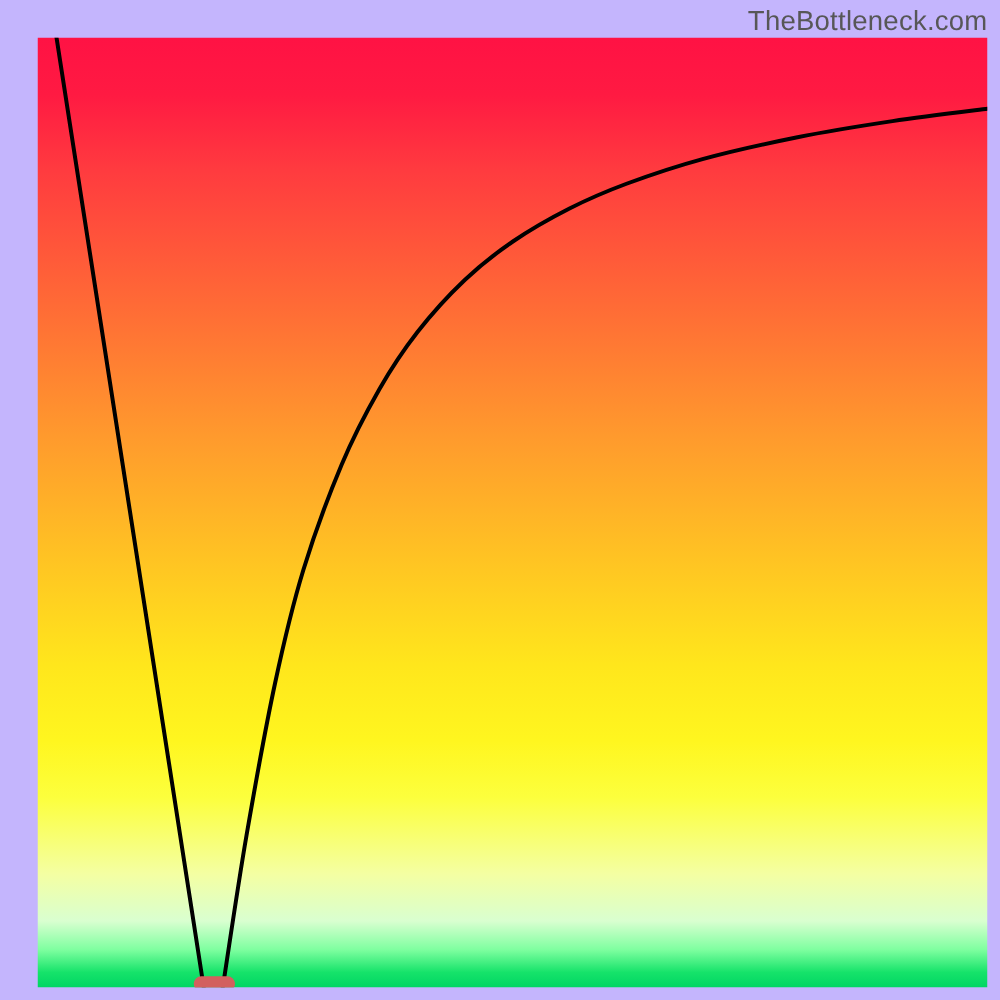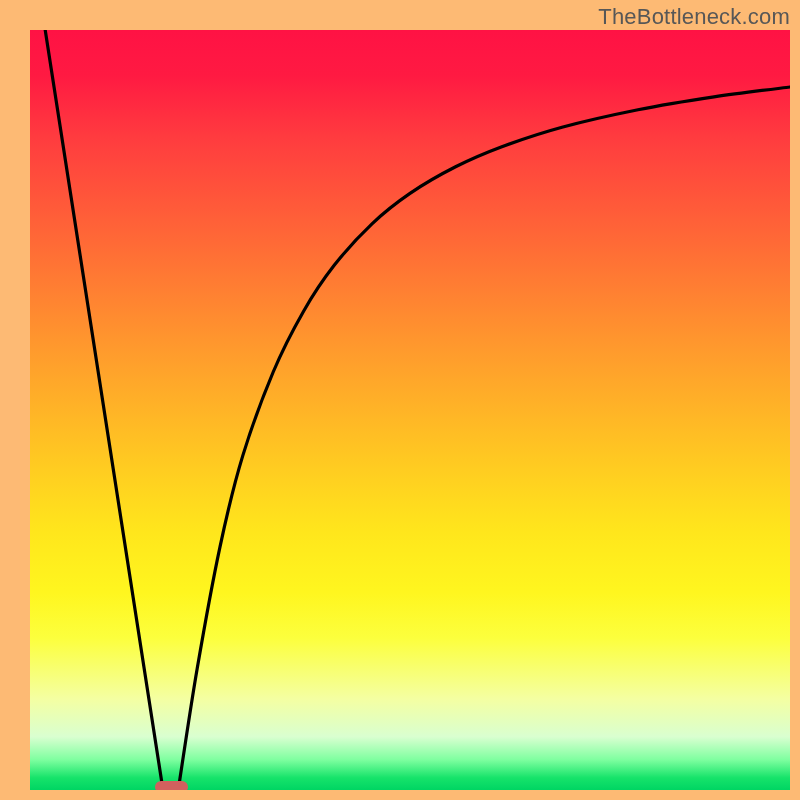--- a/index.html
+++ b/index.html
@@ -8,21 +8,21 @@
     width: 800px;
     height: 800px;
     overflow: hidden;
     background: #000;
     font-family: Arial, Helvetica, sans-serif;
   }
   .frame {
     position: relative;
     width: 800px;
     height: 800px;
-    background: #fdba74;
+    background: #c4b5fd;
   }
   .watermark {
     position: absolute;
     top: 4px;
     right: 10px;
     color: #575757;
     font-size: 22px;
     letter-spacing: 0.2px;
     z-index: 10;
     user-select: none;

